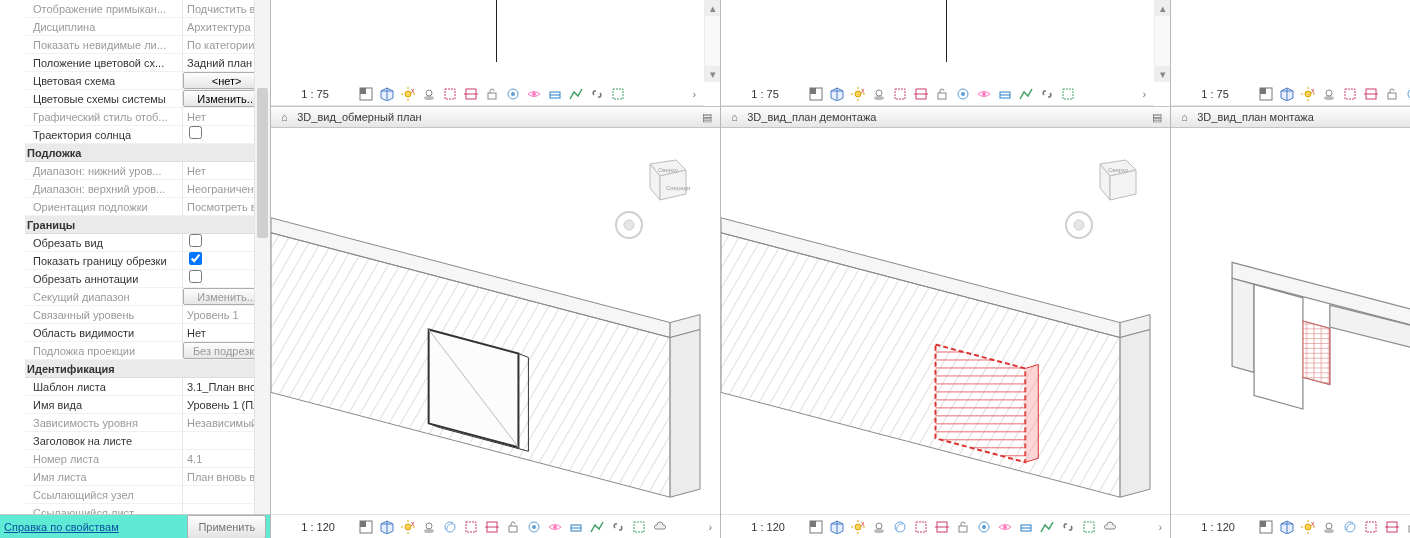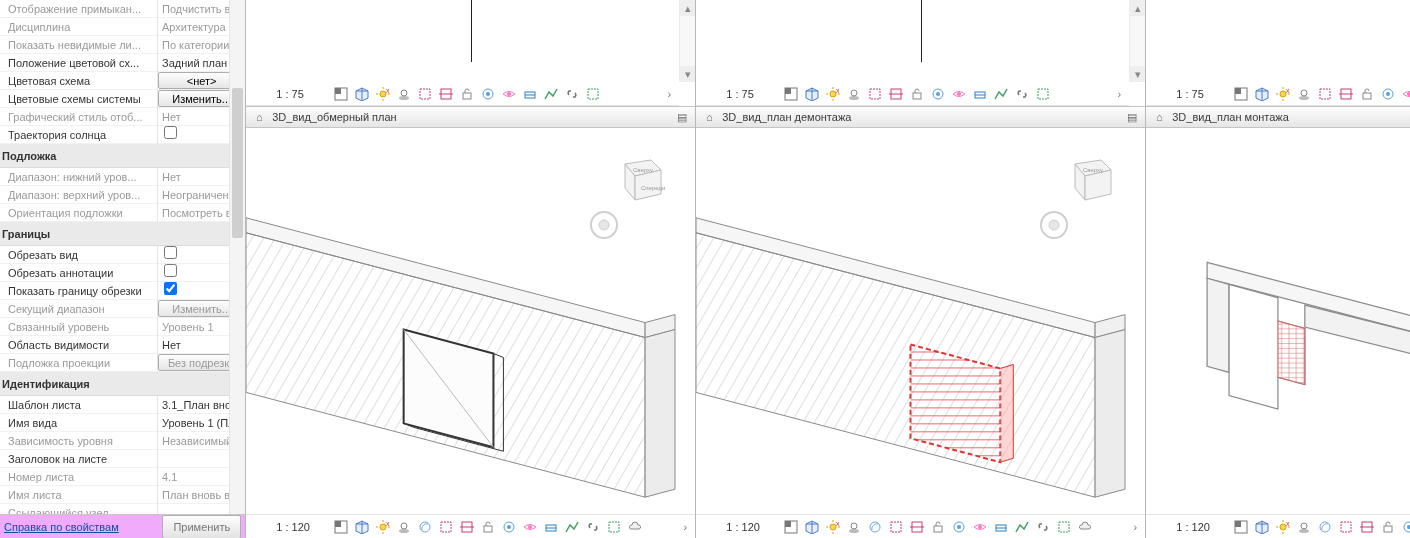--- a/index.html
+++ b/index.html
@@ -1,32 +1,32 @@
 <!DOCTYPE html>
 <html><head>
 <meta charset="utf-8">
 <style>
   * { box-sizing: border-box; margin: 0; padding: 0; font-family: "Segoe UI", Tahoma, sans-serif; }
   body { background: #fff; font-size: 11px; color: #333; overflow: hidden; width: 1410px; height: 538px; display: flex; }
 
   
   .props-panel { width: 285px; height: 100%; border-right: 1px solid #b7b7b7; display: flex; flex-direction: column; background: #fff; position: relative; }
-  .props-scroll { flex: 1; overflow-y: auto; position: relative; }
+  .props-scroll { flex: 1; overflow-y: auto; position: relative; margin-left: 25px; }
   .prop-row { display: flex; align-items: center; height: 18px; border-bottom: 1px solid #f1f1f1; }
   .prop-label { width: 158px; padding-left: 8px; white-space: nowrap; overflow: hidden; text-overflow: ellipsis; border-right: 1px solid #e6e6e6; line-height: 18px; }
   .prop-value { flex: 1; padding-left: 4px; white-space: nowrap; overflow: hidden; text-overflow: ellipsis; line-height: 18px; position: relative; }
   .prop-row.disabled .prop-label, .prop-row.disabled .prop-value { color: #9a9a9a; }
-  .prop-section { background: #eaeaea; font-weight: bold; padding-left: 2px; height: 24px; line-height: 18px; display:flex; align-items:center; justify-content:space-between; border-bottom: 1px solid #dcdcdc;}
+  .prop-section { background: #eaeaea; font-weight: bold; padding-left: 2px; height: 18px; line-height: 18px; display:flex; align-items:center; justify-content:space-between; border-bottom: 1px solid #dcdcdc;}
   .prop-section .exp { font-family: monospace; padding-right: 6px; color:#555;}
   .prop-value.btncell { padding:0; }
   .val-button { width: 100%; height: 17px; background: linear-gradient(#fdfdfd,#e6e6e6); border: 1px solid #adadad; border-radius: 2px; font-size: 11px; cursor: pointer; text-align:center; }
   .chk { width:13px; height:13px; margin-left:2px; }
   .prop-scrollbar { position:absolute; right:0; top:0; bottom:0; width:16px; background:#f4f4f4; border-left:1px solid #e4e4e4; }
   .prop-thumb { position:absolute; left:2px; right:2px; top:88px; height:150px; background:#cfcfcf; border-radius:2px;}
-  .props-footer { display: flex; align-items: center; justify-content: space-between; height: 24px; border-top: 1px solid #c7c7c7; background: #f0abfc; padding: 0 4px; }
+  .props-footer { display: flex; align-items: center; justify-content: space-between; height: 24px; border-top: 1px solid #c7c7c7; background: #5eead4; padding: 0 4px; }
   .props-footer a { color: #0a52a0; text-decoration: underline; cursor: pointer; }
   .apply-btn { height: 24px; padding: 0 10px; background: linear-gradient(#fdfdfd,#e3e3e3); border:1px solid #b0b0b0; border-radius:2px; cursor:pointer; font-size:11px; color:#777;}
 
   
   .viewports { flex:1; display:flex; height:100%; position:relative; }
   .vcol { display:flex; flex-direction:column; border-right:1px solid #b7b7b7; min-width:0; }
   .vcol.first { width:450px; }
   .vcol.second{ width:450px; }
   .vcol.third { flex:1; border-right:none; }
 
@@ -121,26 +121,26 @@
     <div class="prop-section">
       <span>Границы</span>
         <span class="exp">⌃</span>
     </div>
     <div id="props-bounds">
         <div class="prop-row">
           <div class="prop-label">Обрезать вид</div>
           <div class="prop-value"><input type="checkbox" class="chk" style=""></div>
         </div>
         <div class="prop-row">
+          <div class="prop-label">Показать границу обрезки</div>
+          <div class="prop-value"><input type="checkbox" class="chk" checked="" style=""></div>
+        </div>
+        <div class="prop-row">
           <div class="prop-label">Обрезать аннотации</div>
           <div class="prop-value"><input type="checkbox" class="chk" style=""></div>
-        </div>
-        <div class="prop-row">
-          <div class="prop-label">Показать границу обрезки</div>
-          <div class="prop-value"><input type="checkbox" class="chk" checked="" style=""></div>
         </div>
         <div class="prop-row disabled">
           <div class="prop-label">Секущий диапазон</div>
           <div class="prop-value btncell"><button class="val-button" disabled="" style="color:#9a9a9a">Изменить...</button></div>
         </div>
         <div class="prop-row disabled">
           <div class="prop-label">Связанный уровень</div>
           <div class="prop-value">Уровень 1</div>
         </div>
         <div class="prop-row">

